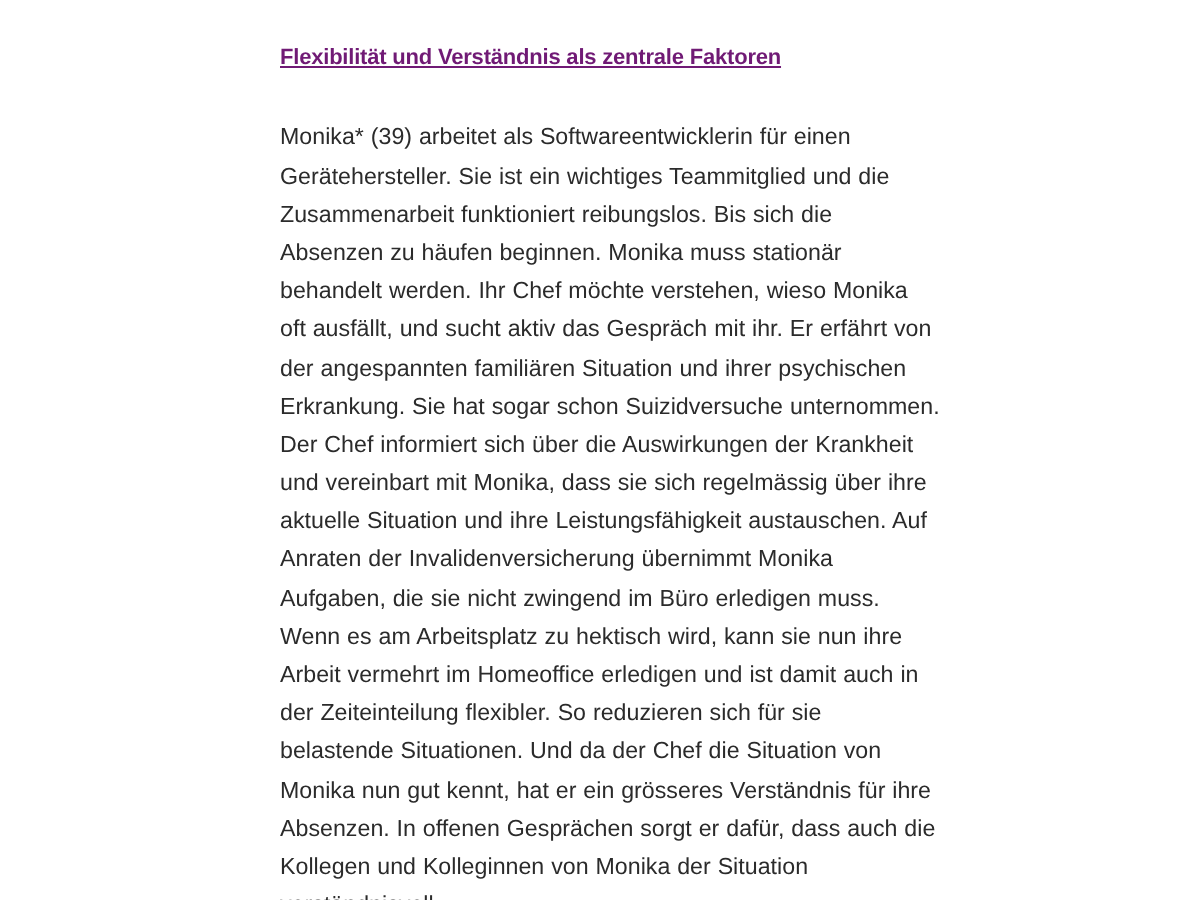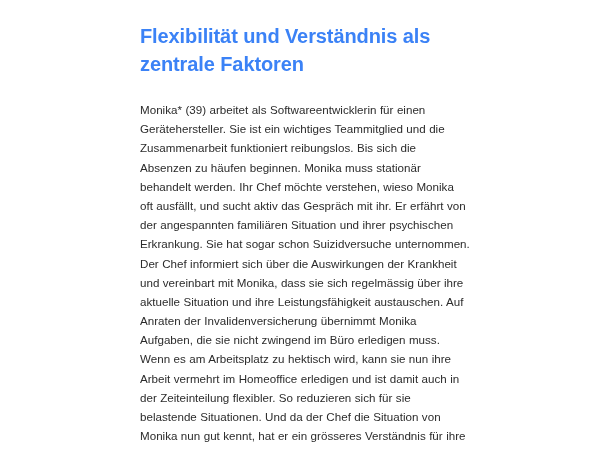--- a/index.html
+++ b/index.html
@@ -20,26 +20,27 @@
     background: #ffffff;
     box-sizing: border-box;
   }
   .content {
     position: absolute;
     left: 140px;
     top: 22px;
     width: 330px;
   }
   .article-title {
-    font-size: 20px;
+    font-size: 11px;
     font-weight: bold;
     line-height: 1.40;
-    color: #3b82f6;
+    color: #701a75;
     letter-spacing: -0.1px;
     margin: 0 0 22px 0;
+    text-decoration: underline;
   }
   .article-body {
     font-size: 11.6px;
     line-height: 1.655;
     color: #2b2b2b;
     margin: 0;
     text-align: left;
     letter-spacing: 0.01px;
     word-spacing: 0.2px;
   }

